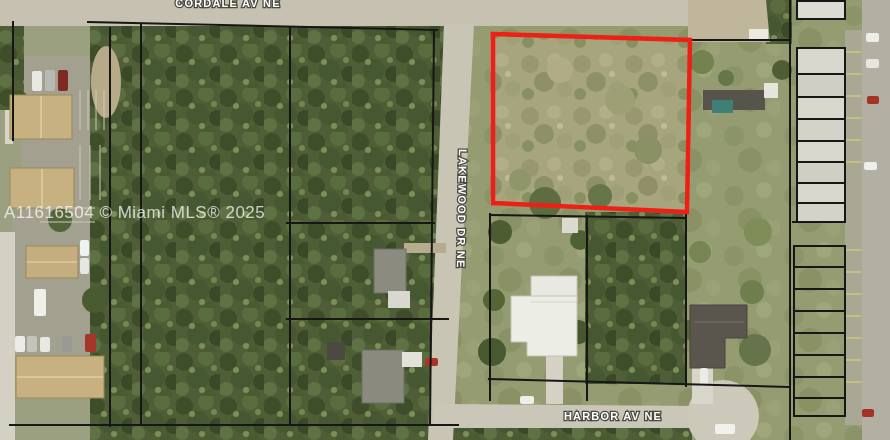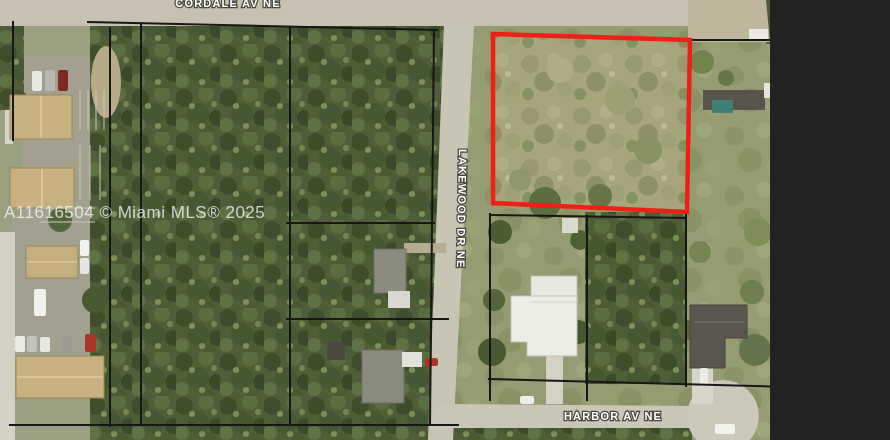--- a/index.html
+++ b/index.html
@@ -1,16 +1,16 @@
 <!DOCTYPE html>
 <html><head>
 <meta charset="utf-8">
 <style>
   html,body{margin:0;padding:0;background:#222;}
-  .stage{width:770px;height:440px;position:relative;overflow:hidden;font-family:"Liberation Sans",sans-serif;}
+  .stage{width:890px;height:440px;position:relative;overflow:hidden;font-family:"Liberation Sans",sans-serif;}
   svg{display:block;}
   .street-label{font-family:"Liberation Sans",sans-serif;font-weight:bold;fill:#ffffff;stroke:#4a493f;stroke-width:2.6px;paint-order:stroke;letter-spacing:1.2px;}
   .watermark{font-family:"Liberation Sans",sans-serif;font-size:17px;fill:rgba(255,255,255,0.72);letter-spacing:0.5px;}
 </style>
 </head>
 <body>
 
 <div class="stage">
 <svg width="890" height="440" viewBox="0 0 890 440">
   <defs>

